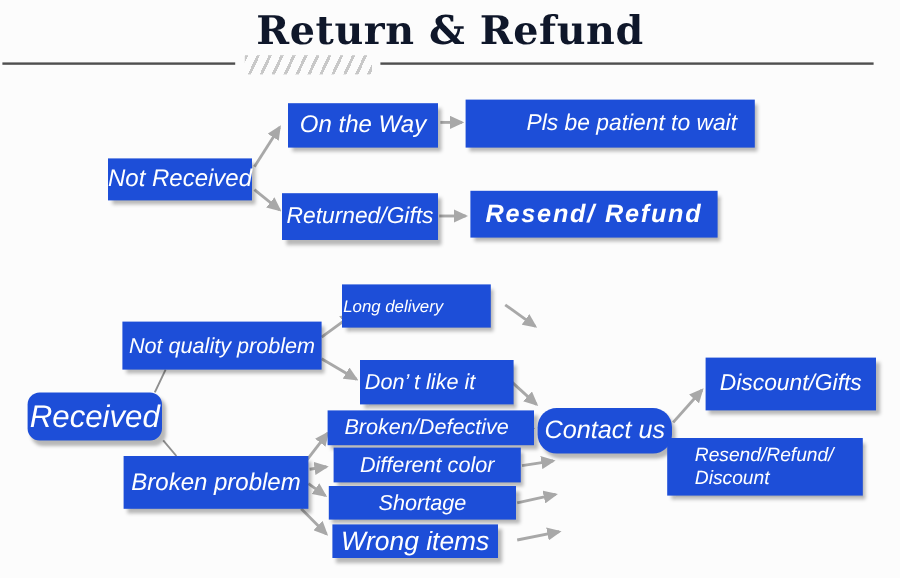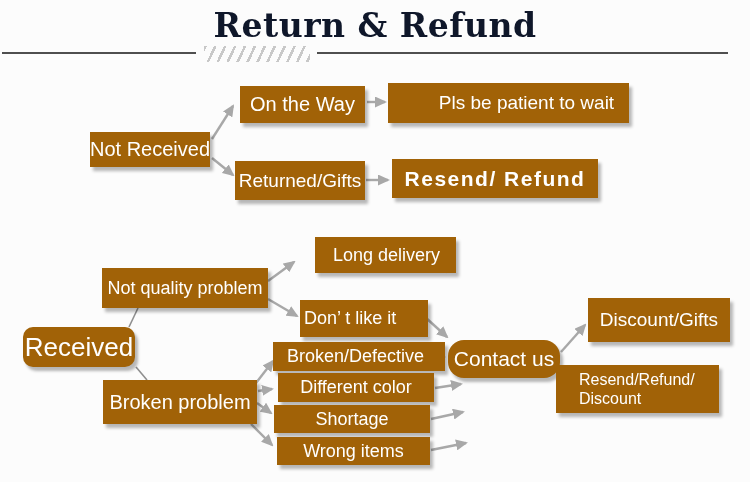--- a/index.html
+++ b/index.html
@@ -13,39 +13,39 @@
     color:#0f172a;letter-spacing:.5px;
   }
   .rule{position:absolute;height:2px;background:#4f4f4f;top:52px;}
   .rule-left{left:2px;width:194px;}
   .rule-right{left:317px;width:411px;}
   .hatch{
     position:absolute;left:204px;top:46px;width:106px;height:16px;
     background:repeating-linear-gradient(115deg,#c8c8c8 0 2.5px,transparent 2.5px 9px);
   }
   .node{
-    position:absolute;background:#a16207;color:#ffffff;
+    position:absolute;background:#1d4ed8;color:#ffffff;
     display:flex;align-items:center;justify-content:center;
-    white-space:nowrap;box-shadow:3px 4px 3px rgba(0,0,0,.28);
+    white-space:nowrap;box-shadow:3px 4px 3px rgba(0,0,0,.28);font-style:italic;
   }
   .al{justify-content:flex-start;}
   #n-not-received{left:90px;top:132px;width:120px;height:35px;font-size:20px;}
   #n-on-the-way{left:240px;top:86px;width:125px;height:37px;font-size:20px;}
   #n-pls-wait{left:388px;top:83px;width:205px;height:40px;font-size:19px;padding-left:36px;}
   #n-returned-lost{left:235px;top:161px;width:130px;height:39px;font-size:19px;}
   #n-resend-refund{left:392px;top:159px;width:206px;height:39px;font-size:21px;font-weight:600;letter-spacing:1.5px;}
   #n-received{left:23px;top:327px;width:112px;height:40px;font-size:26px;border-radius:10px;}
   #n-not-quality{left:102px;top:268px;width:166px;height:40px;font-size:18px;}
   #n-quality{left:103px;top:380px;width:154px;height:44px;font-size:20px;}
-  #n-long-delivery{left:315px;top:237px;width:123px;height:36px;font-size:18px;padding-left:18px;}
+  #n-long-delivery{left:285px;top:237px;width:123px;height:36px;font-size:14px;padding-left:1px;}
   #n-dont-like{left:300px;top:300px;width:124px;height:37px;font-size:18px;padding-left:4px;}
   #n-broken{left:273px;top:342px;width:158px;height:29px;font-size:18px;padding-left:14px;}
   #n-different{left:278px;top:373px;width:156px;height:29px;font-size:18px;}
   #n-shortage{left:274px;top:405px;width:156px;height:28px;font-size:18px;}
-  #n-wrong{left:277px;top:437px;width:153px;height:28px;font-size:18px;}
+  #n-wrong{left:277px;top:437px;width:138px;height:28px;font-size:22px;}
   #n-contact{left:448px;top:340px;width:112px;height:38px;font-size:21px;border-radius:16px;}
   #n-discount{left:588px;top:298px;width:142px;height:44px;font-size:19px;}
   #n-resend-discount{left:556px;top:365px;width:140px;height:48px;font-size:16px;
     padding-left:23px;white-space:normal;line-height:1.2;text-align:left;}
   svg.wires{position:absolute;left:0;top:0;}
   svg.wires line{stroke:#a8a8a8;stroke-width:2.4;}
   svg.wires line.thin{stroke:#8f8f8f;stroke-width:1.6;}
 </style>
 </head>
 <body>

